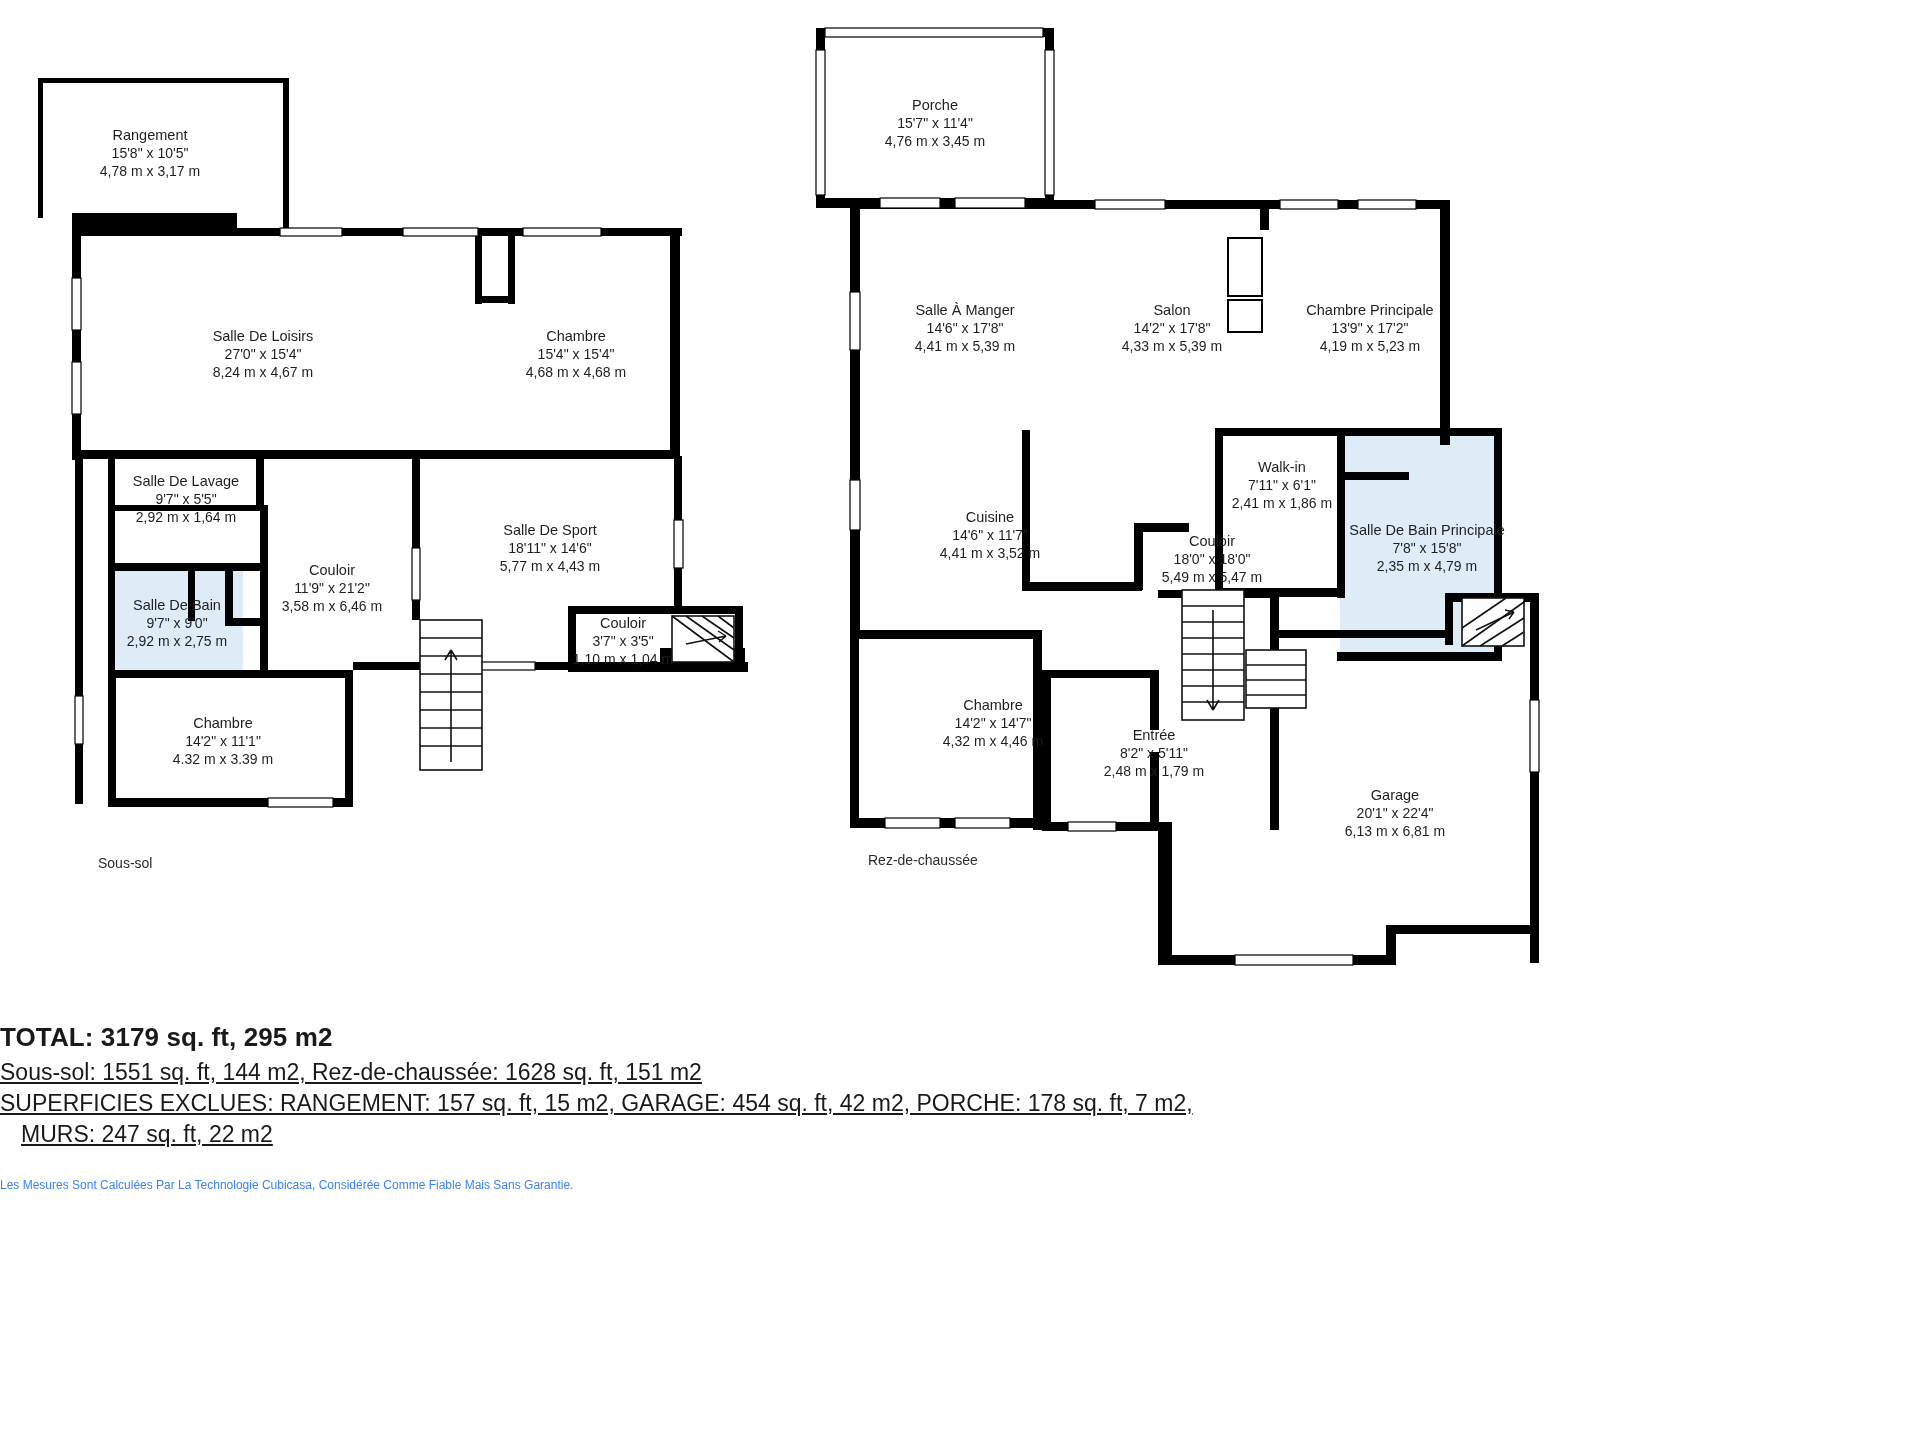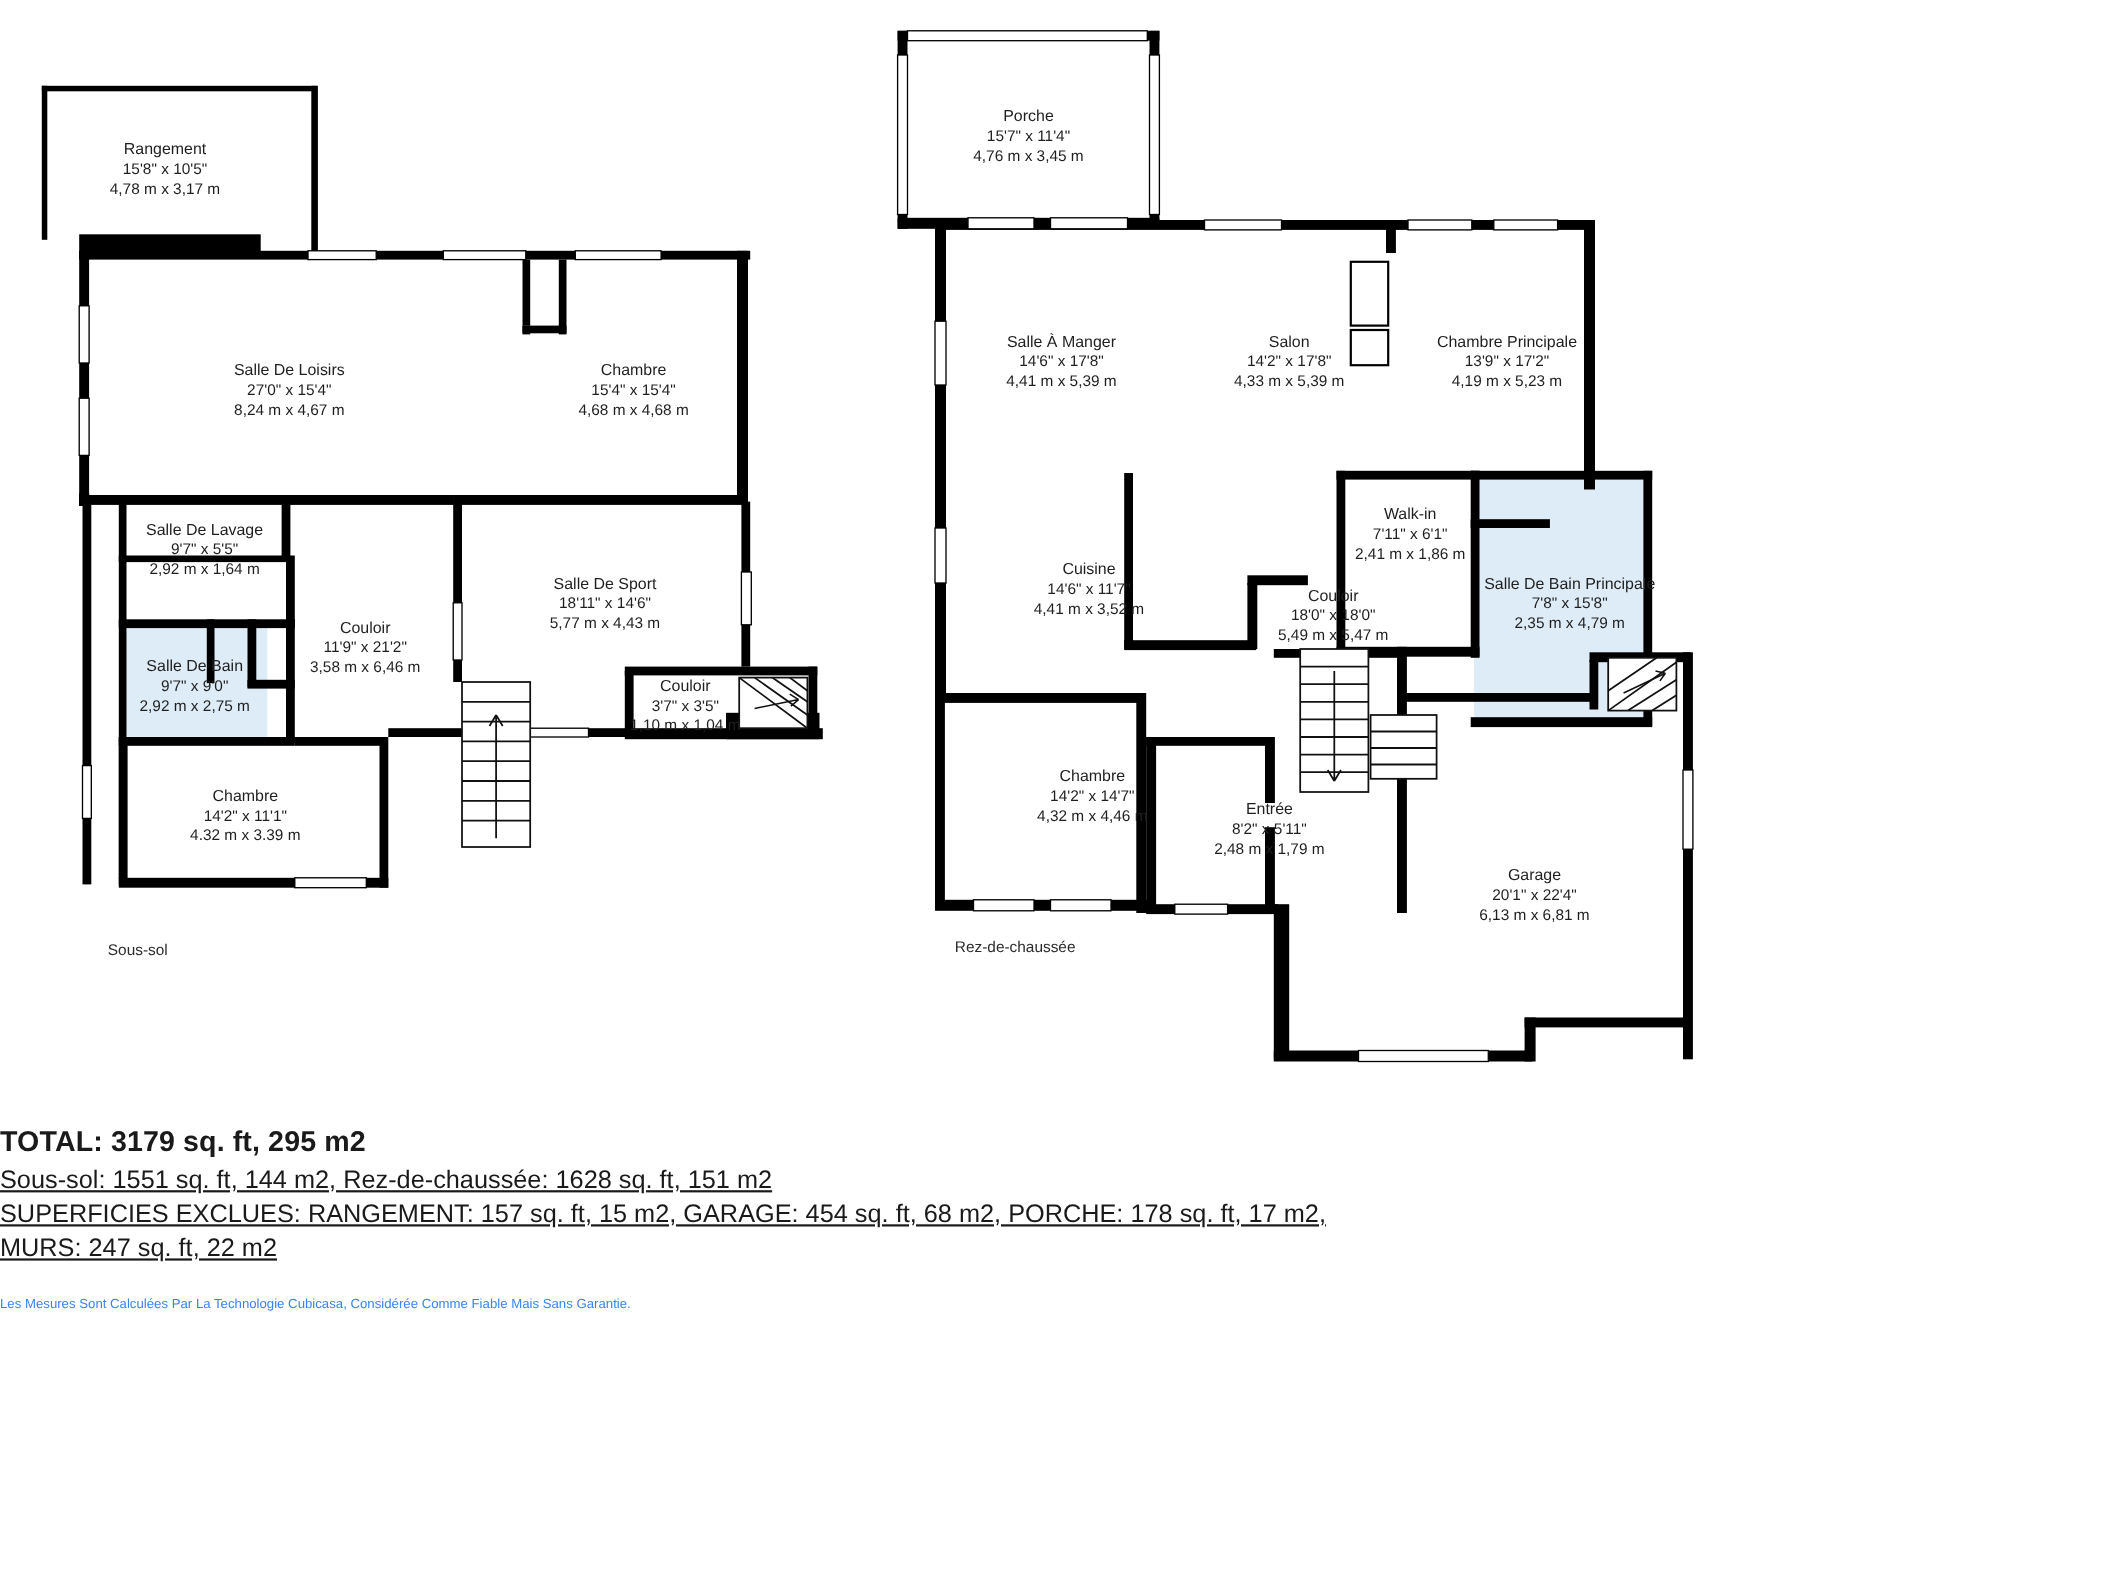--- a/index.html
+++ b/index.html
@@ -336,18 +336,18 @@
         <text class="dim" x="605" y="826">6,13 m x 6,81 m</text>
       </g>
     </g>
 
     <text class="floorcap" x="78" y="855">Rez-de-chaussée</text>
   </svg>
 
   <div class="summary" style="top:1022px;">
     <div class="sum-total">TOTAL: 3179 sq. ft, 295 m2</div>
     <div class="sum-line" style="margin-top:6px;">Sous-sol: 1551 sq. ft, 144 m2, Rez-de-chaussée: 1628 sq. ft, 151 m2</div>
-    <div class="sum-line" style="margin-top:4px;">SUPERFICIES EXCLUES: RANGEMENT: 157 sq. ft, 15 m2, GARAGE: 454 sq. ft, 68 m2, PORCHE: 178 sq. ft, 17 m2,</div>
-    <div class="sum-line" style="margin-top:4px;">MURS: 247 sq. ft, 22 m2</div>
+    <div class="sum-line" style="margin-top:4px;">SUPERFICIES EXCLUES: RANGEMENT: 157 sq. ft, 15 m2, GARAGE: 454 sq. ft, 42 m2, PORCHE: 178 sq. ft, 7 m2,</div>
+    <div class="sum-line" style="margin-top:4px;padding-left:21px;">MURS: 247 sq. ft, 22 m2</div>
     <div class="sum-note" style="margin-top:30px;">Les Mesures Sont Calculées Par La Technologie Cubicasa, Considérée Comme Fiable Mais Sans Garantie.</div>
   </div>
 
 </div>
 
 </body></html>

